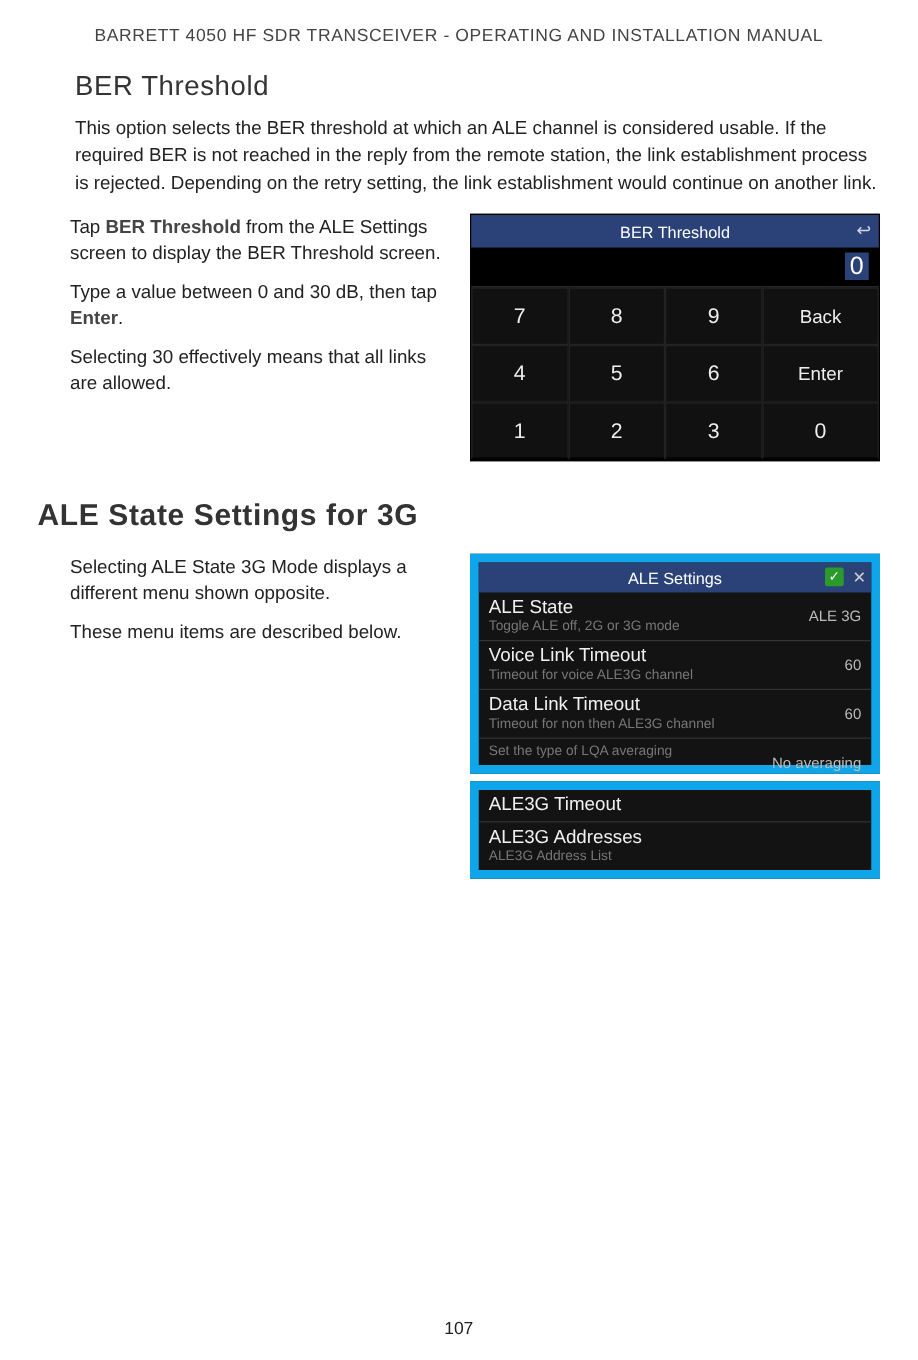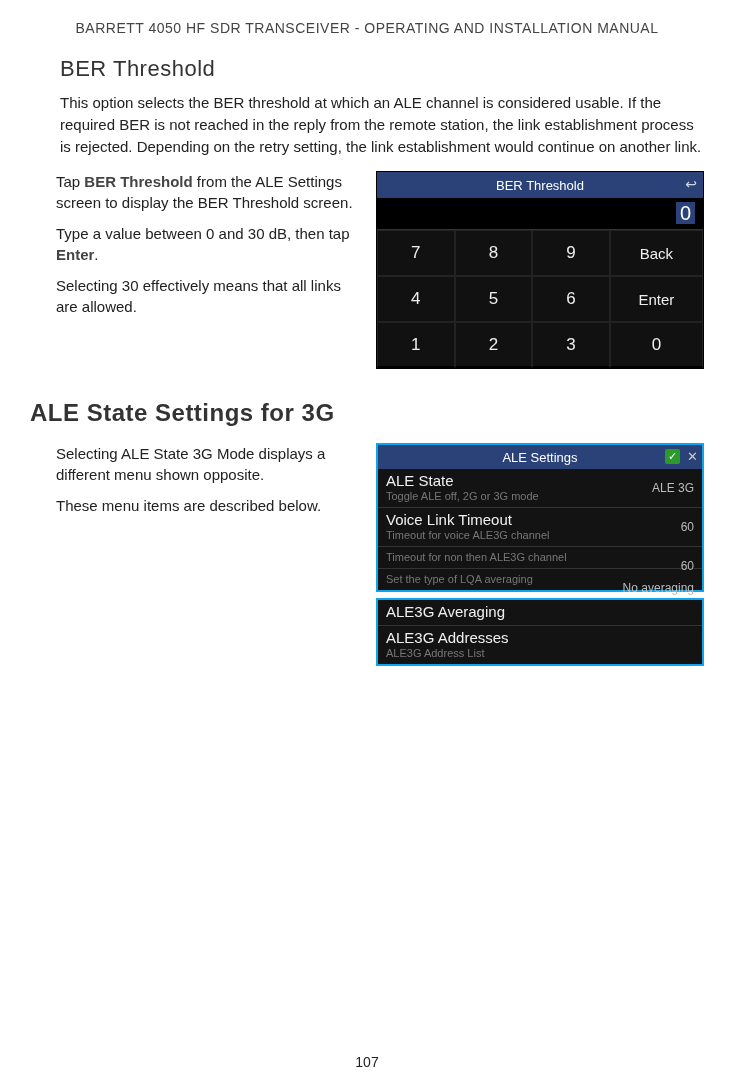--- a/index.html
+++ b/index.html
@@ -101,21 +101,21 @@
       height: 46px;
       display: flex;
       align-items: center;
       justify-content: center;
     }
     .kp-btn.side { font-size: 15px; text-align: center; }
     .bottom-border { border-bottom: 2px solid #000; }
     
     .ale-screen {
       width: 328px;
-      border: 2px solid #0ea5e9;
+      border: 7px solid #0ea5e9;
       background: #131313;
       color: #fff;
       font-family: "Segoe UI", sans-serif;
       margin-bottom: 6px;
     }
     .ale-title {
       background: #2a4278;
       height: 24px;
       display: flex;
       align-items: center;
@@ -232,33 +232,34 @@
             <div class="label">ALE State</div>
             <div class="sub">Toggle ALE off, 2G or 3G mode</div>
             <div class="val">ALE 3G</div>
           </div>
           <div class="ale-row">
             <div class="label">Voice Link Timeout</div>
             <div class="sub">Timeout for voice ALE3G channel</div>
             <div class="val">60</div>
           </div>
           <div class="ale-row">
+            <div class="label">Data Link Timeout</div>
             <div class="sub">Timeout for non then ALE3G channel</div>
             <div class="val">60</div>
           </div>
           <div class="ale-row">
             <div class="sub">Set the type of LQA averaging</div>
             <div class="val">No averaging</div>
           </div>
         </div>
     </div>
     <div class="ale-screen">
       <div id="ale-rows-2">
           <div class="ale-row">
-            <div class="label">ALE3G Averaging</div>
+            <div class="label">ALE3G Timeout</div>
           </div>
           <div class="ale-row">
             <div class="label">ALE3G Addresses</div>
             <div class="sub">ALE3G Address List</div>
           </div>
         </div>
     </div>
   </div>
 </div>
 

